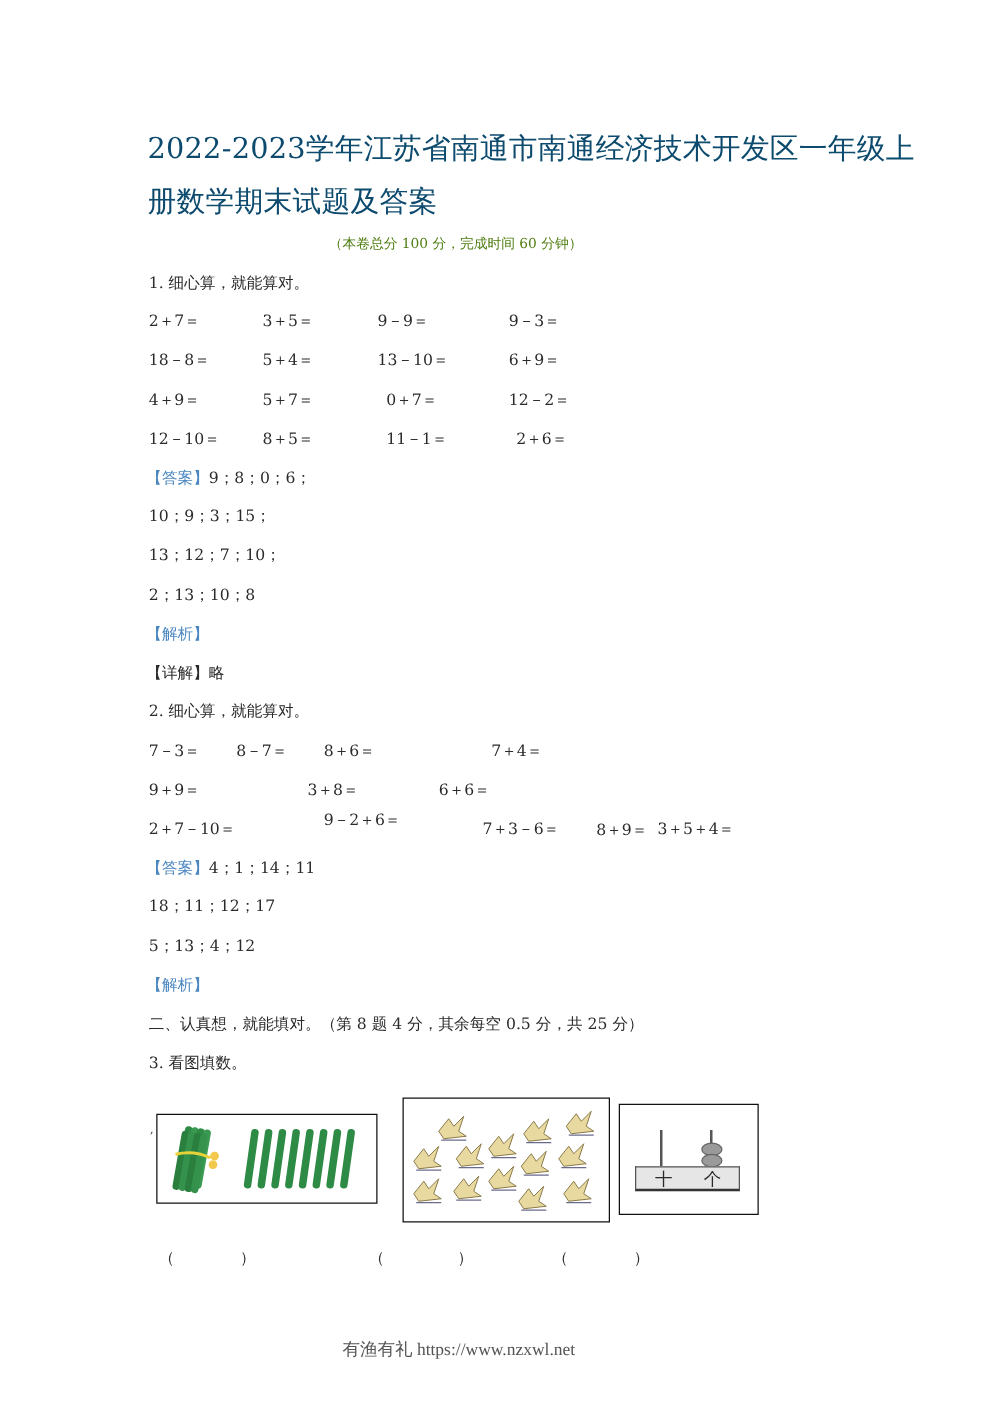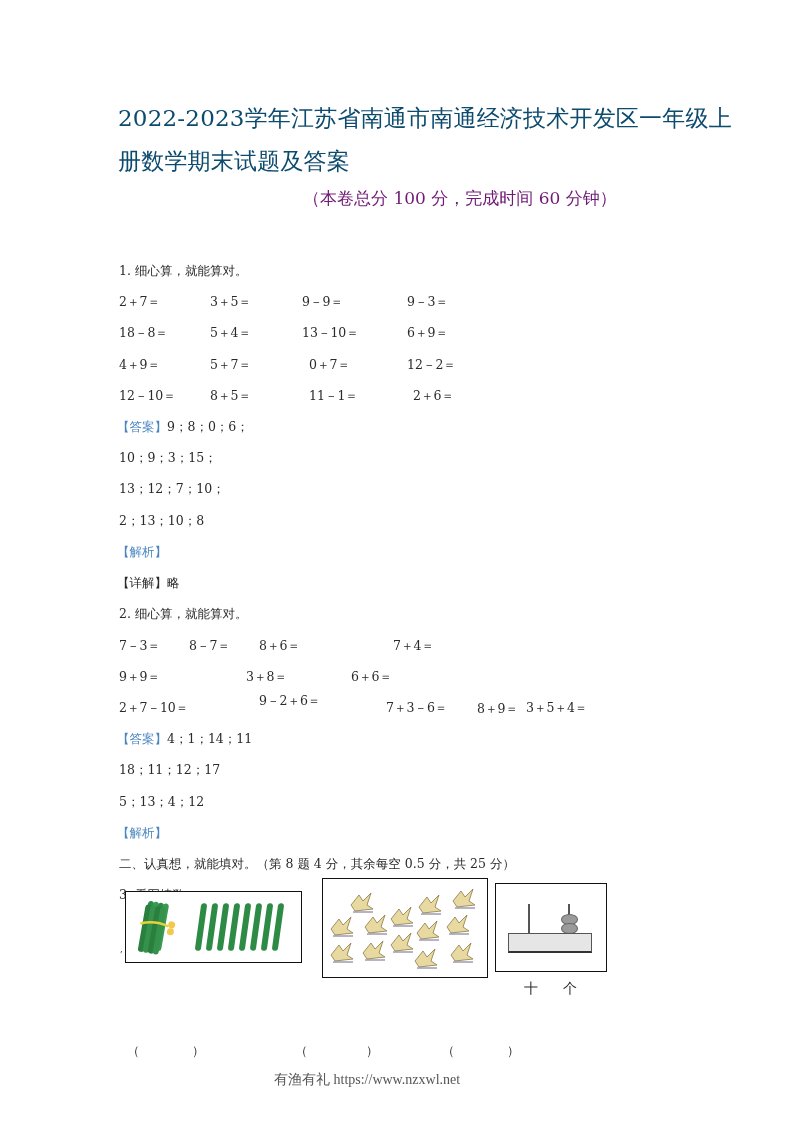--- a/index.html
+++ b/index.html
@@ -1,21 +1,21 @@
 <!DOCTYPE html>
 <html><head>
 <meta charset="utf-8">
 <style>
   html, body { margin: 0; padding: 0; background: #ffffff; }
   body { width: 793px; height: 1122px; position: relative; overflow: hidden;
          font-family: "DejaVu Serif", "Liberation Serif", serif; color: #222; }
   .abs { position: absolute; white-space: nowrap; }
   .title { font-size: 23px; color: #0c4a6e; letter-spacing: 0.2px; }
-  .subtitle { font-size: 17px; color: #701a75; margin-left: 40px; }
-  .line { font-size: 12.5px; color: #2a2a2a; margin-top: 45px; }
+  .subtitle { font-size: 11px; color: #4d7c0f; }
+  .line { font-size: 12.5px; color: #2a2a2a; }
   .blue { color: #4a86c0; }
   .box { position: absolute; border: 1.5px solid #111; background: #fff; box-sizing: border-box; }
   .footer { font-family: Liberation Serif, serif; font-size: 14px; color: #555; }
 </style>
 </head>
 <body>
 
 <div class="abs title" style="left:118px; top:103px;">2022-2023学年江苏省南通市南通经济技术开发区一年级上</div>
 <div class="abs title" style="left:118px; top:146px;">册数学期末试题及答案</div>
 <div class="abs subtitle" style="left:263px; top:187px;">（本卷总分 100 分，完成时间 60 分钟）</div>

